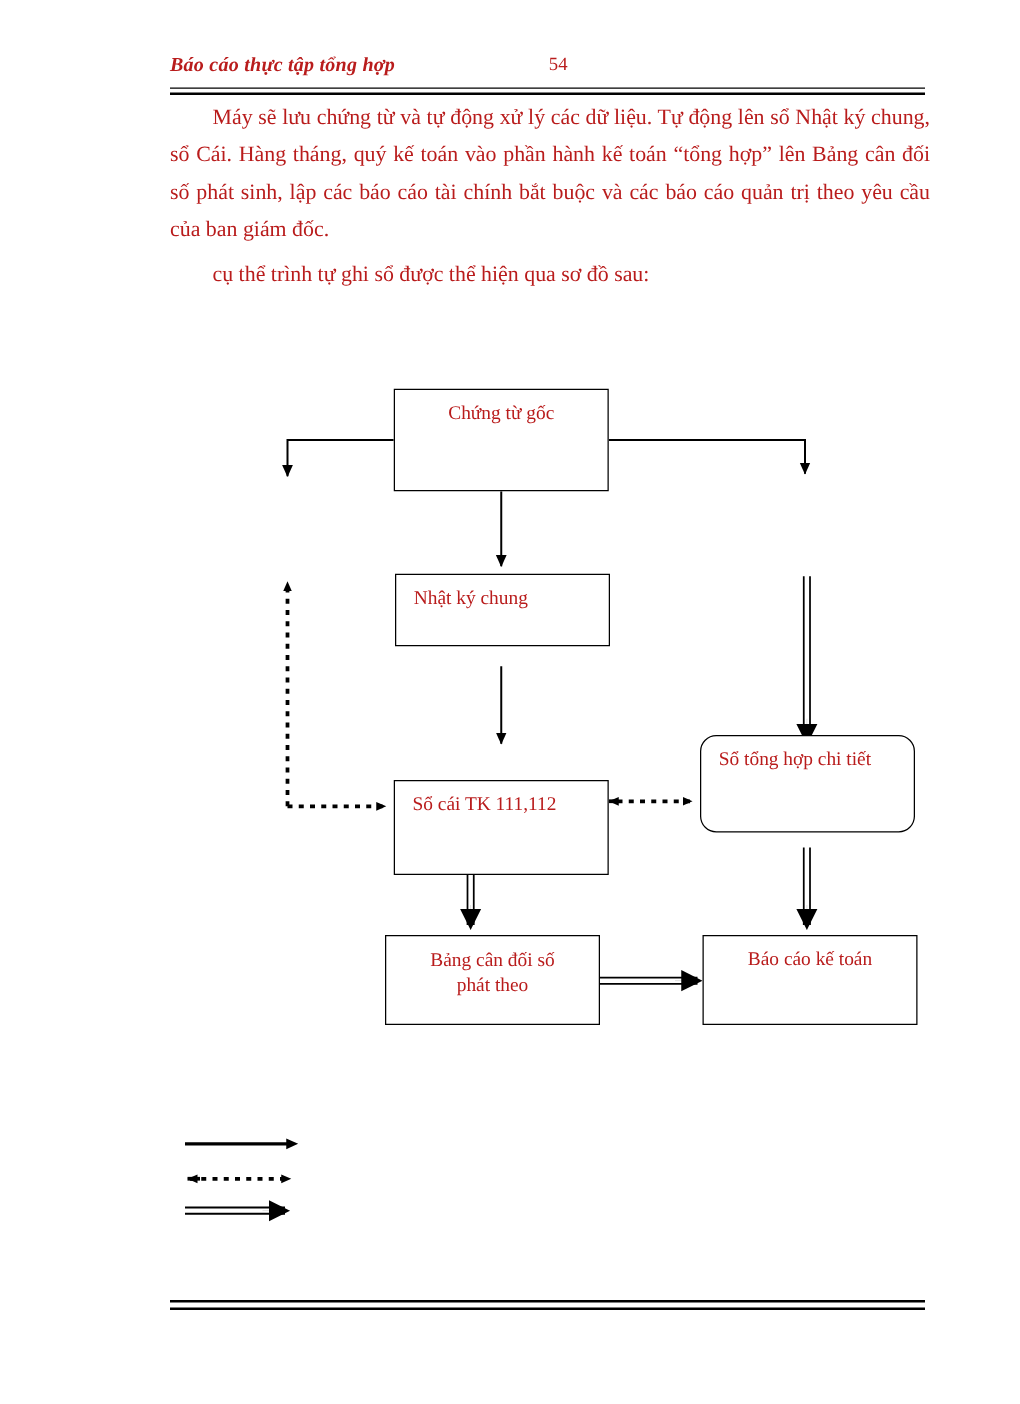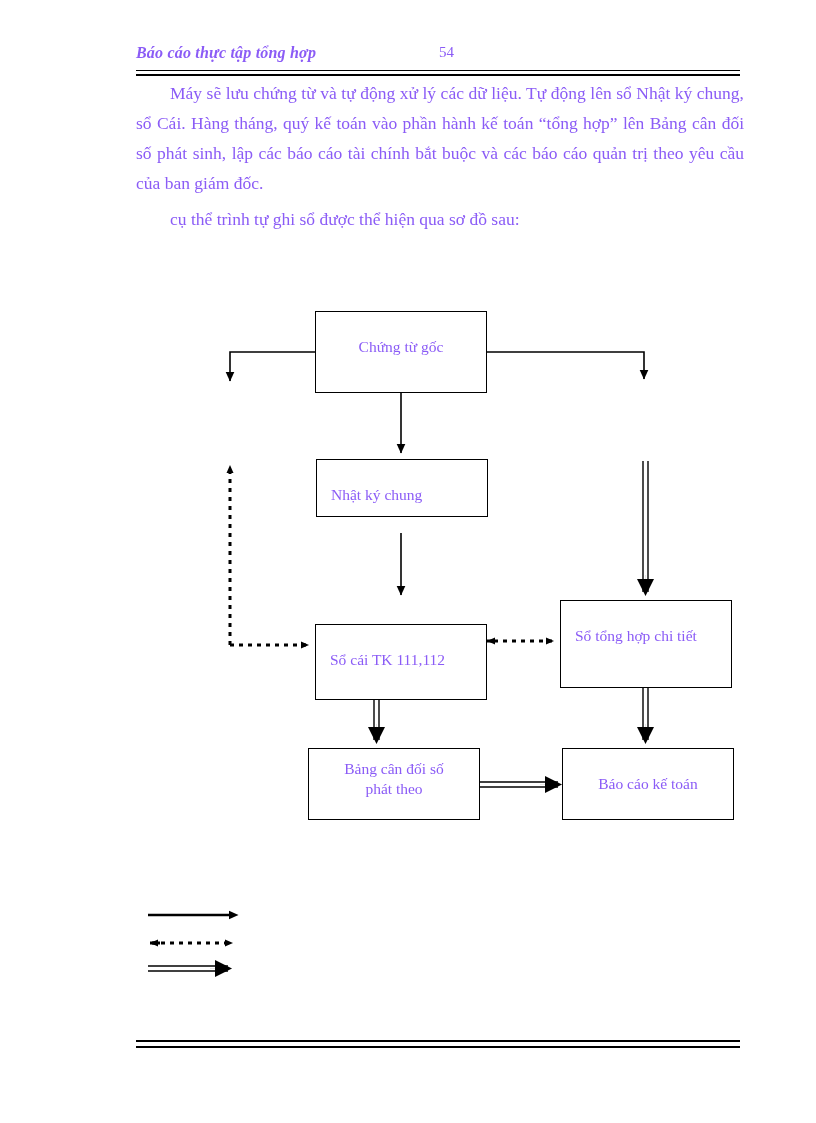--- a/index.html
+++ b/index.html
@@ -6,21 +6,21 @@
     margin: 0;
     padding: 0;
     background: #ffffff;
   }
   #page {
     position: relative;
     width: 816px;
     height: 1123px;
     background: #ffffff;
     font-family: "Liberation Serif", "DejaVu Serif", serif;
-    color: #8b5cf6;
+    color: #b91c1c;
     overflow: hidden;
   }
 
   
   #header-row {
     position: absolute;
     left: 136px;
     top: 44px;
     width: 604px;
     height: 24px;
@@ -79,30 +79,30 @@
     pointer-events: none;
   }
   .node {
     position: absolute;
     border: 1px solid #000;
     background: #ffffff;
     box-sizing: border-box;
     font-size: 15.5px;
     line-height: 20px;
     text-align: center;
-    padding-top: 25px;
+    padding-top: 9px;
   }
   .node.tl { text-align: left; padding-left: 14px; }
 
   #n-chungtu   { left: 315px; top: 311px; width: 172px; height: 82px; }
   #n-soquy     { left: 170px; top: 387px; width: 120px; height: 72px; }
   #n-soketoan  { left: 558px; top: 385px; width: 172px; height: 76px; }
   #n-nhatky    { left: 316px; top: 459px; width: 172px; height: 58px; }
   #n-socai     { left: 315px; top: 624px; width: 172px; height: 76px; }
-  #n-sotonghop { left: 560px; top: 600px; width: 172px; height: 88px; }
+  #n-sotonghop { left: 560px; top: 588px; width: 172px; height: 78px; border-radius: 13px; }
   #n-bangcandoi{ left: 308px; top: 748px; width: 172px; height: 72px; padding-top: 10px; }
   #n-baocao    { left: 562px; top: 748px; width: 172px; height: 72px; }
 
   
   #footer-rule {
     position: absolute;
     left: 136px;
     top: 1040px;
     width: 604px;
     height: 4px;

